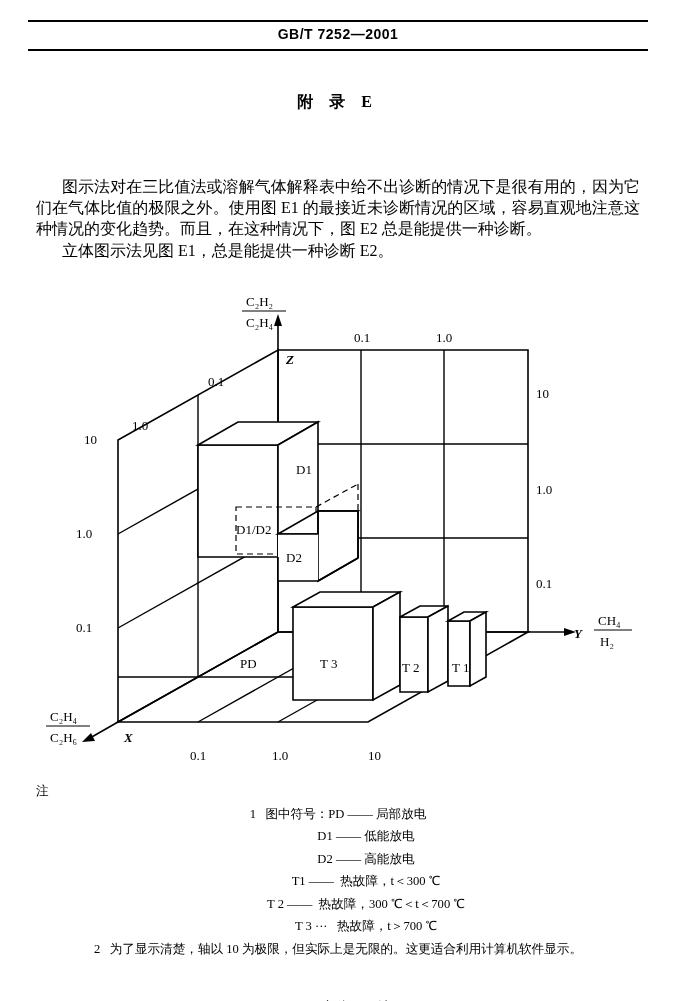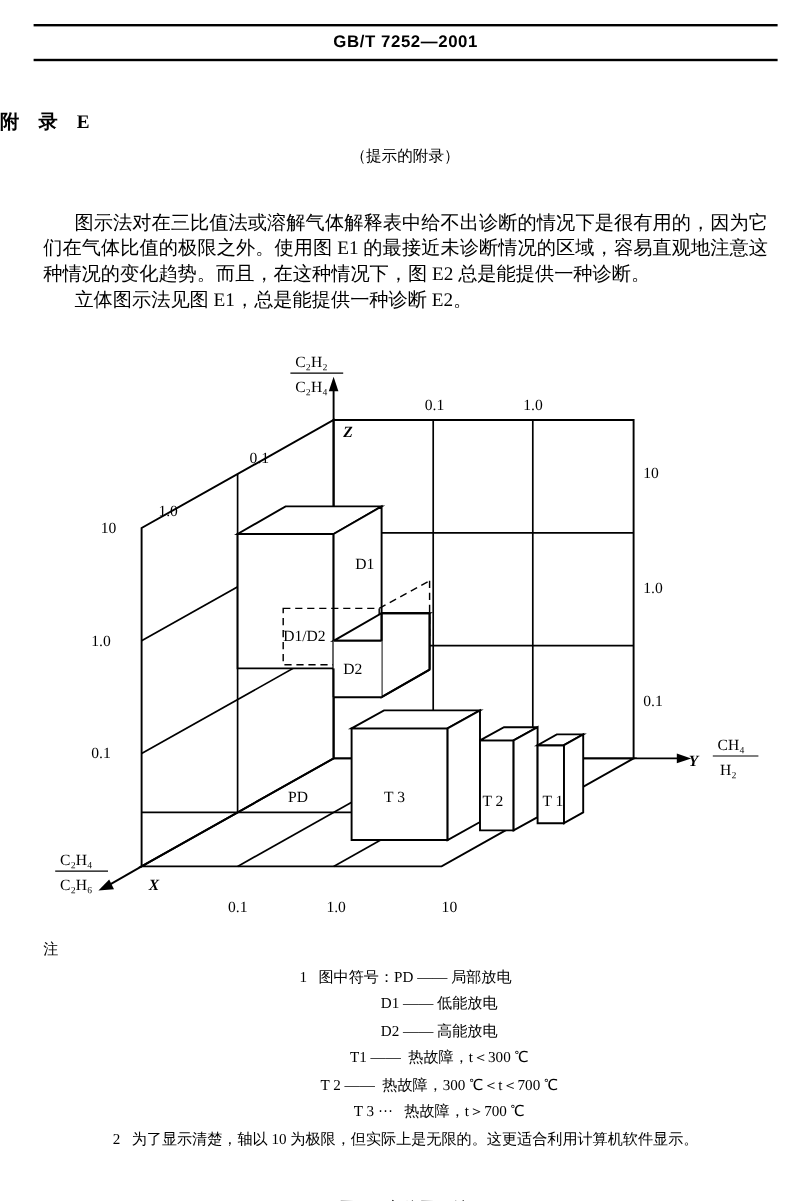--- a/index.html
+++ b/index.html
@@ -25,21 +25,21 @@
   }
   .hdr-rule-top {
     position:absolute; left:28px; top:20px; width:620px; height:2px; background:#000;
   }
   .hdr-rule {
     position:absolute; left:28px; top:49px; width:620px; height:2px; background:#000;
   }
 
   
   .annex-title {
-    position:absolute; left:0; top:92px; width:675px; text-align:left;
+    position:absolute; left:0; top:92px; width:675px; text-align:center;
     font-size:16px; font-weight:bold; letter-spacing:6px;
   }
   .annex-sub {
     position:absolute; left:0; top:121px; width:675px; text-align:center;
     font-size:13px;
   }
   .annex-sub2 {
     position:absolute; left:0; top:147px; width:675px; text-align:center;
     font-size:14px; font-weight:bold;
   }
@@ -74,21 +74,20 @@
 </head>
 <body>
 
 <div class="page">
 
   <div class="hdr-rule-top"></div>
   <div class="hdr">GB/T 7252—2001</div>
   <div class="hdr-rule"></div>
 
   <div class="annex-title">附 录 E</div>
-  <div class="annex-sub">（提示的附录）</div>
 
   <div class="para" id="p1">图示法对在三比值法或溶解气体解释表中给不出诊断的情况下是很有用的，因为它们在气体比值的极限之外。使用图 E1 的最接近未诊断情况的区域，容易直观地注意这种情况的变化趋势。而且，在这种情况下，图 E2 总是能提供一种诊断。</div>
   <div class="para" id="p2">立体图示法见图 E1，总是能提供一种诊断 E2。</div>
 
   <div class="figwrap">
     <svg width="620" height="495" viewBox="0 0 620 495">
       <g fill="none" stroke="#000" stroke-width="1.4">
 
         <polygon points="90,440 250,350 250,68 90,158" stroke-width="1.6"></polygon>
 

